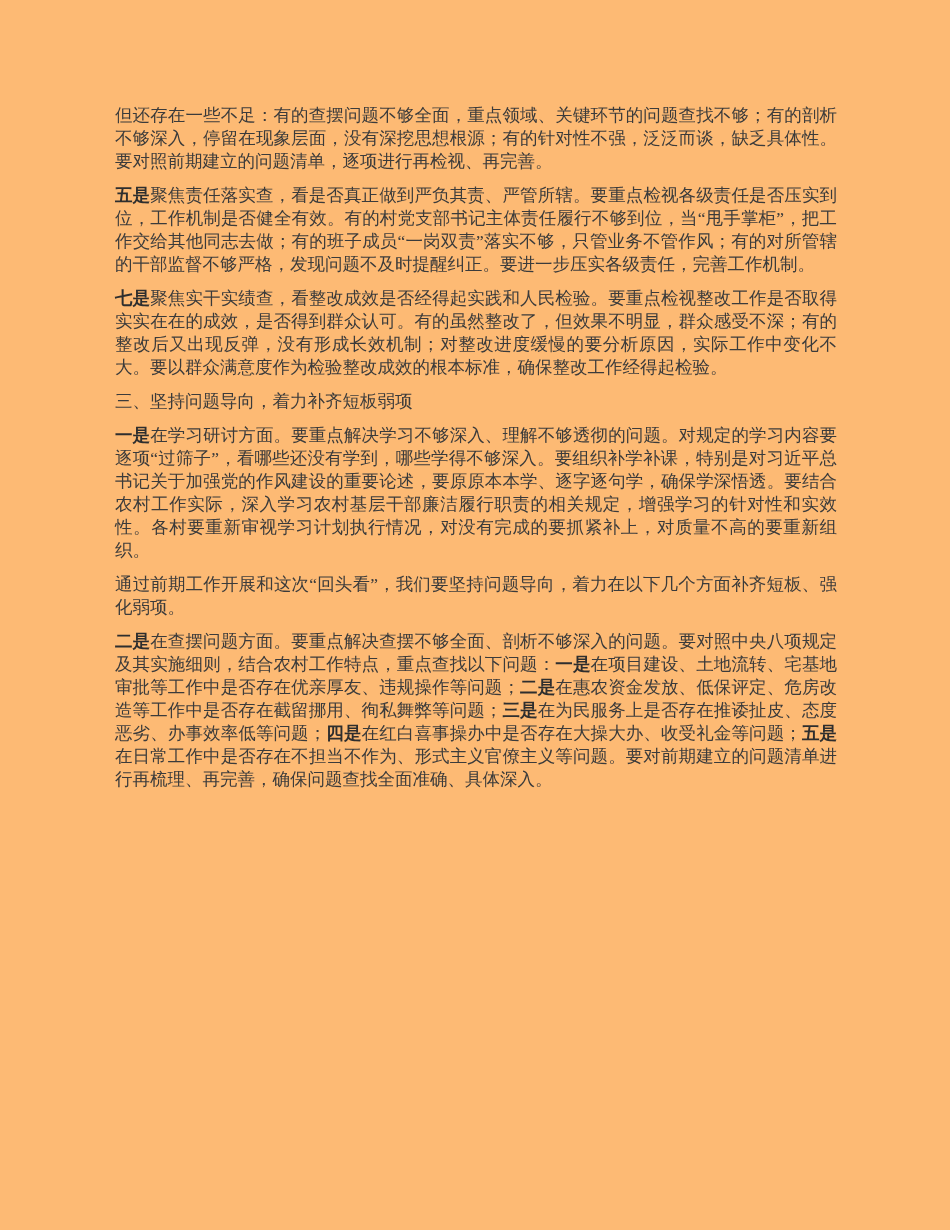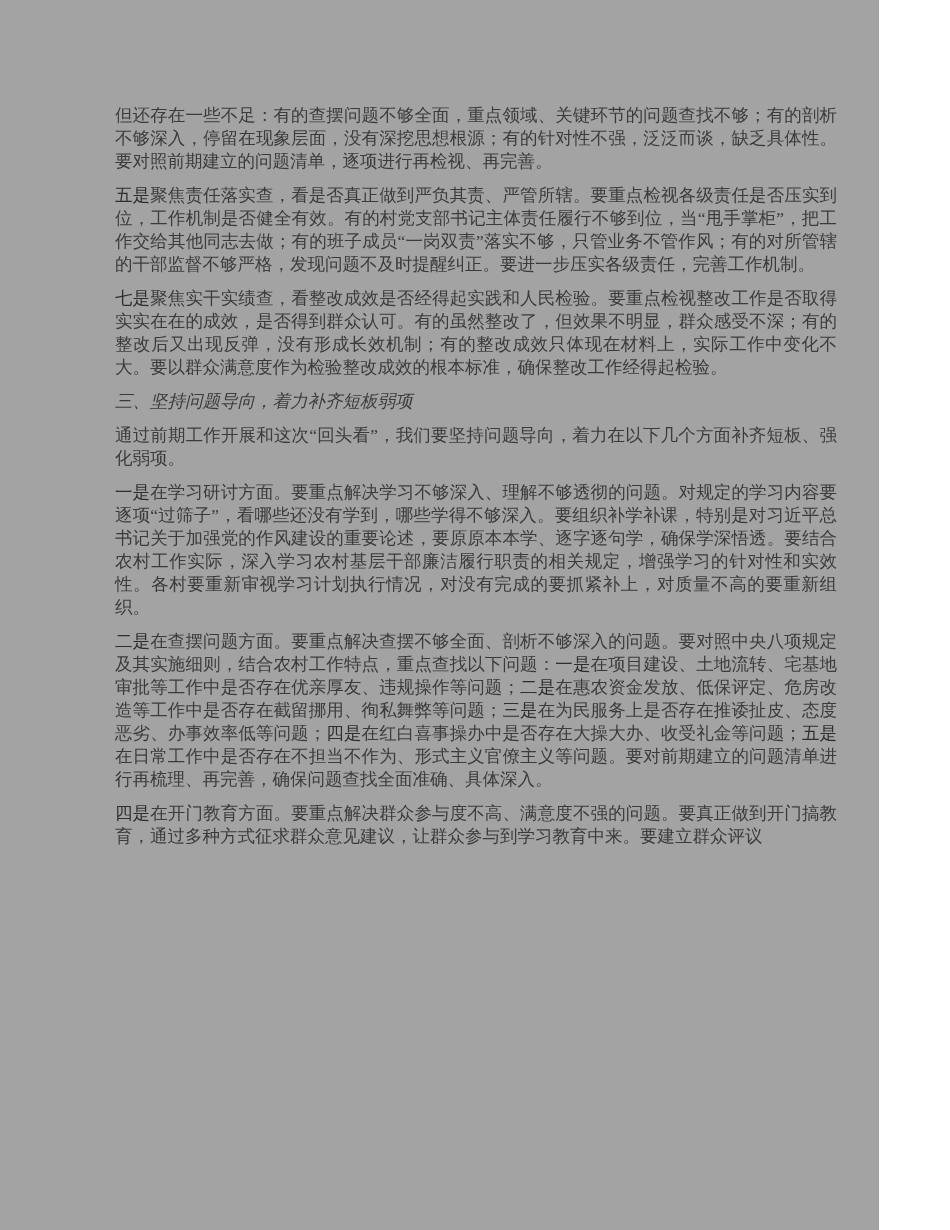--- a/index.html
+++ b/index.html
@@ -8,58 +8,56 @@
   }
   body {
     width: 950px;
     height: 1230px;
     background: #ffffff;
     overflow: hidden;
     font-family: "Liberation Serif", "DejaVu Serif", serif;
   }
   .doc-page {
     position: relative;
-    width: 879px;
+    width: 950px;
     height: 1230px;
-    background: #a3a3a3;
+    background: #fdba74;
   }
   .doc-content {
     position: absolute;
     left: 115px;
     top: 104px;
     width: 722px;
     color: #3b3b3b;
     font-size: 17.5px;
     line-height: 23px;
     text-align: justify;
     text-justify: inter-ideograph;
     word-break: break-all;
   }
   .para {
     margin: 0 0 11px 0;
   }
   .para.heading {
     margin: 0 0 11px 0;
-    font-style: italic;
   }
   .run {
     font-weight: normal;
   }
   .run.bold {
-    font-weight: normal;
+    font-weight: bold;
     color: #2e2e2e;
   }
 </style>
 </head>
 <body>
 
 <div class="doc-page">
   <div class="doc-content">
       <p class="para"><span class="run">但还存在一些不足：有的查摆问题不够全面，重点领域、关键环节的问题查找不够；有的剖析不够深入，停留在现象层面，没有深挖思想根源；有的针对性不强，泛泛而谈，缺乏具体性。要对照前期建立的问题清单，逐项进行再检视、再完善。</span></p>
       <p class="para"><span class="run bold">五是</span><span class="run">聚焦责任落实查，看是否真正做到严负其责、严管所辖。要重点检视各级责任是否压实到位，工作机制是否健全有效。有的村党支部书记主体责任履行不够到位，当“甩手掌柜”，把工作交给其他同志去做；有的班子成员“一岗双责”落实不够，只管业务不管作风；有的对所管辖的干部监督不够严格，发现问题不及时提醒纠正。要进一步压实各级责任，完善工作机制。</span></p>
-      <p class="para"><span class="run bold">七是</span><span class="run">聚焦实干实绩查，看整改成效是否经得起实践和人民检验。要重点检视整改工作是否取得实实在在的成效，是否得到群众认可。有的虽然整改了，但效果不明显，群众感受不深；有的整改后又出现反弹，没有形成长效机制；有的整改成效只体现在材料上，实际工作中变化不大。要以群众满意度作为检验整改成效的根本标准，确保整改工作经得起检验。</span></p>
+      <p class="para"><span class="run bold">七是</span><span class="run">聚焦实干实绩查，看整改成效是否经得起实践和人民检验。要重点检视整改工作是否取得实实在在的成效，是否得到群众认可。有的虽然整改了，但效果不明显，群众感受不深；有的整改后又出现反弹，没有形成长效机制；对整改进度缓慢的要分析原因，实际工作中变化不大。要以群众满意度作为检验整改成效的根本标准，确保整改工作经得起检验。</span></p>
       <p class="para heading"><span class="run">三、坚持问题导向，着力补齐短板弱项</span></p>
+      <p class="para"><span class="run bold">一是</span><span class="run">在学习研讨方面。要重点解决学习不够深入、理解不够透彻的问题。对规定的学习内容要逐项“过筛子”，看哪些还没有学到，哪些学得不够深入。要组织补学补课，特别是对习近平总书记关于加强党的作风建设的重要论述，要原原本本学、逐字逐句学，确保学深悟透。要结合农村工作实际，深入学习农村基层干部廉洁履行职责的相关规定，增强学习的针对性和实效性。各村要重新审视学习计划执行情况，对没有完成的要抓紧补上，对质量不高的要重新组织。</span></p>
       <p class="para"><span class="run">通过前期工作开展和这次“回头看”，我们要坚持问题导向，着力在以下几个方面补齐短板、强化弱项。</span></p>
-      <p class="para"><span class="run bold">一是</span><span class="run">在学习研讨方面。要重点解决学习不够深入、理解不够透彻的问题。对规定的学习内容要逐项“过筛子”，看哪些还没有学到，哪些学得不够深入。要组织补学补课，特别是对习近平总书记关于加强党的作风建设的重要论述，要原原本本学、逐字逐句学，确保学深悟透。要结合农村工作实际，深入学习农村基层干部廉洁履行职责的相关规定，增强学习的针对性和实效性。各村要重新审视学习计划执行情况，对没有完成的要抓紧补上，对质量不高的要重新组织。</span></p>
       <p class="para"><span class="run bold">二是</span><span class="run">在查摆问题方面。要重点解决查摆不够全面、剖析不够深入的问题。要对照中央八项规定及其实施细则，结合农村工作特点，重点查找以下问题：</span><span class="run bold">一是</span><span class="run">在项目建设、土地流转、宅基地审批等工作中是否存在优亲厚友、违规操作等问题；</span><span class="run bold">二是</span><span class="run">在惠农资金发放、低保评定、危房改造等工作中是否存在截留挪用、徇私舞弊等问题；</span><span class="run bold">三是</span><span class="run">在为民服务上是否存在推诿扯皮、态度恶劣、办事效率低等问题；</span><span class="run bold">四是</span><span class="run">在红白喜事操办中是否存在大操大办、收受礼金等问题；</span><span class="run bold">五是</span><span class="run">在日常工作中是否存在不担当不作为、形式主义官僚主义等问题。要对前期建立的问题清单进行再梳理、再完善，确保问题查找全面准确、具体深入。</span></p>
-      <p class="para"><span class="run bold">四是</span><span class="run">在开门教育方面。要重点解决群众参与度不高、满意度不强的问题。要真正做到开门搞教育，通过多种方式征求群众意见建议，让群众参与到学习教育中来。要建立群众评议</span></p>
     </div>
 </div>
 
 </body></html>

